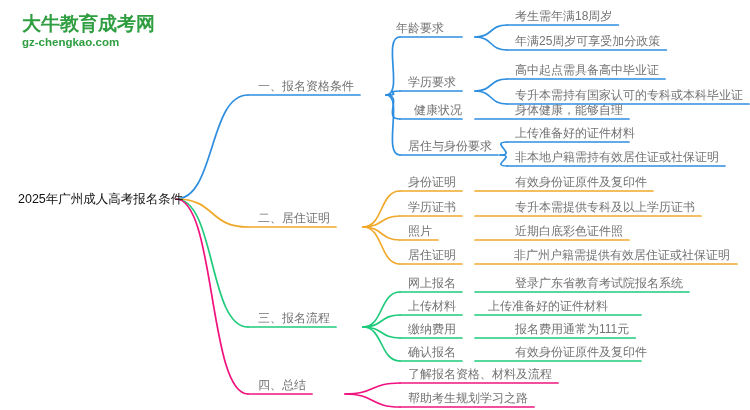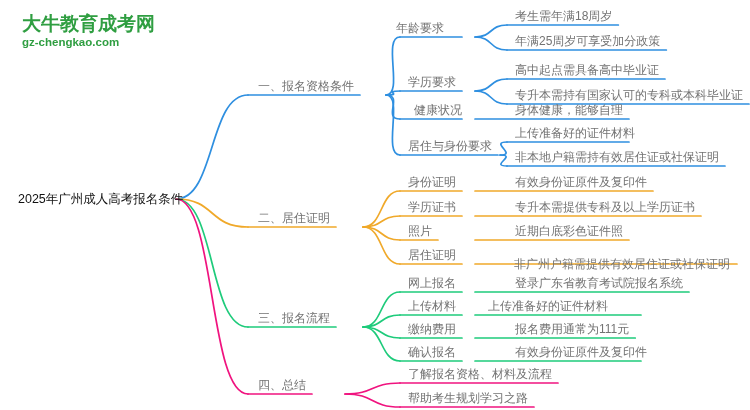--- a/index.html
+++ b/index.html
@@ -148,21 +148,21 @@
       <div class="node lvl3" style="left: 515px; top: 133px;">上传准备好的证件材料</div>
       <div class="node lvl3" style="left: 515px; top: 157px;">非本地户籍需持有效居住证或社保证明</div>
       <div class="node lvl1" style="left: 258px; top: 218px;">二、居住证明</div>
       <div class="node lvl2" style="left: 408px; top: 182px;">身份证明</div>
       <div class="node lvl3" style="left: 515px; top: 182px;">有效身份证原件及复印件</div>
       <div class="node lvl2" style="left: 408px; top: 207px;">学历证书</div>
       <div class="node lvl3" style="left: 515px; top: 207px;">专升本需提供专科及以上学历证书</div>
       <div class="node lvl2" style="left: 408px; top: 231px;">照片</div>
       <div class="node lvl3" style="left: 515px; top: 231px;">近期白底彩色证件照</div>
       <div class="node lvl2" style="left: 408px; top: 255px;">居住证明</div>
-      <div class="node lvl3" style="left: 514px; top: 255px; margin-top: 9px;">非广州户籍需提供有效居住证或社保证明</div>
+      <div class="node lvl3" style="left: 514px; top: 255px;">非广州户籍需提供有效居住证或社保证明</div>
       <div class="node lvl1" style="left: 258px; top: 318px;">三、报名流程</div>
       <div class="node lvl2" style="left: 408px; top: 283px;">网上报名</div>
       <div class="node lvl3" style="left: 515px; top: 283px;">登录广东省教育考试院报名系统</div>
       <div class="node lvl2" style="left: 408px; top: 306px;">上传材料</div>
       <div class="node lvl3" style="left: 488px; top: 306px;">上传准备好的证件材料</div>
       <div class="node lvl2" style="left: 408px; top: 329px;">缴纳费用</div>
       <div class="node lvl3" style="left: 515px; top: 329px;">报名费用通常为111元</div>
       <div class="node lvl2" style="left: 408px; top: 352px;">确认报名</div>
       <div class="node lvl3" style="left: 515px; top: 352px;">有效身份证原件及复印件</div>
       <div class="node lvl1" style="left: 258px; top: 385px;">四、总结</div>

